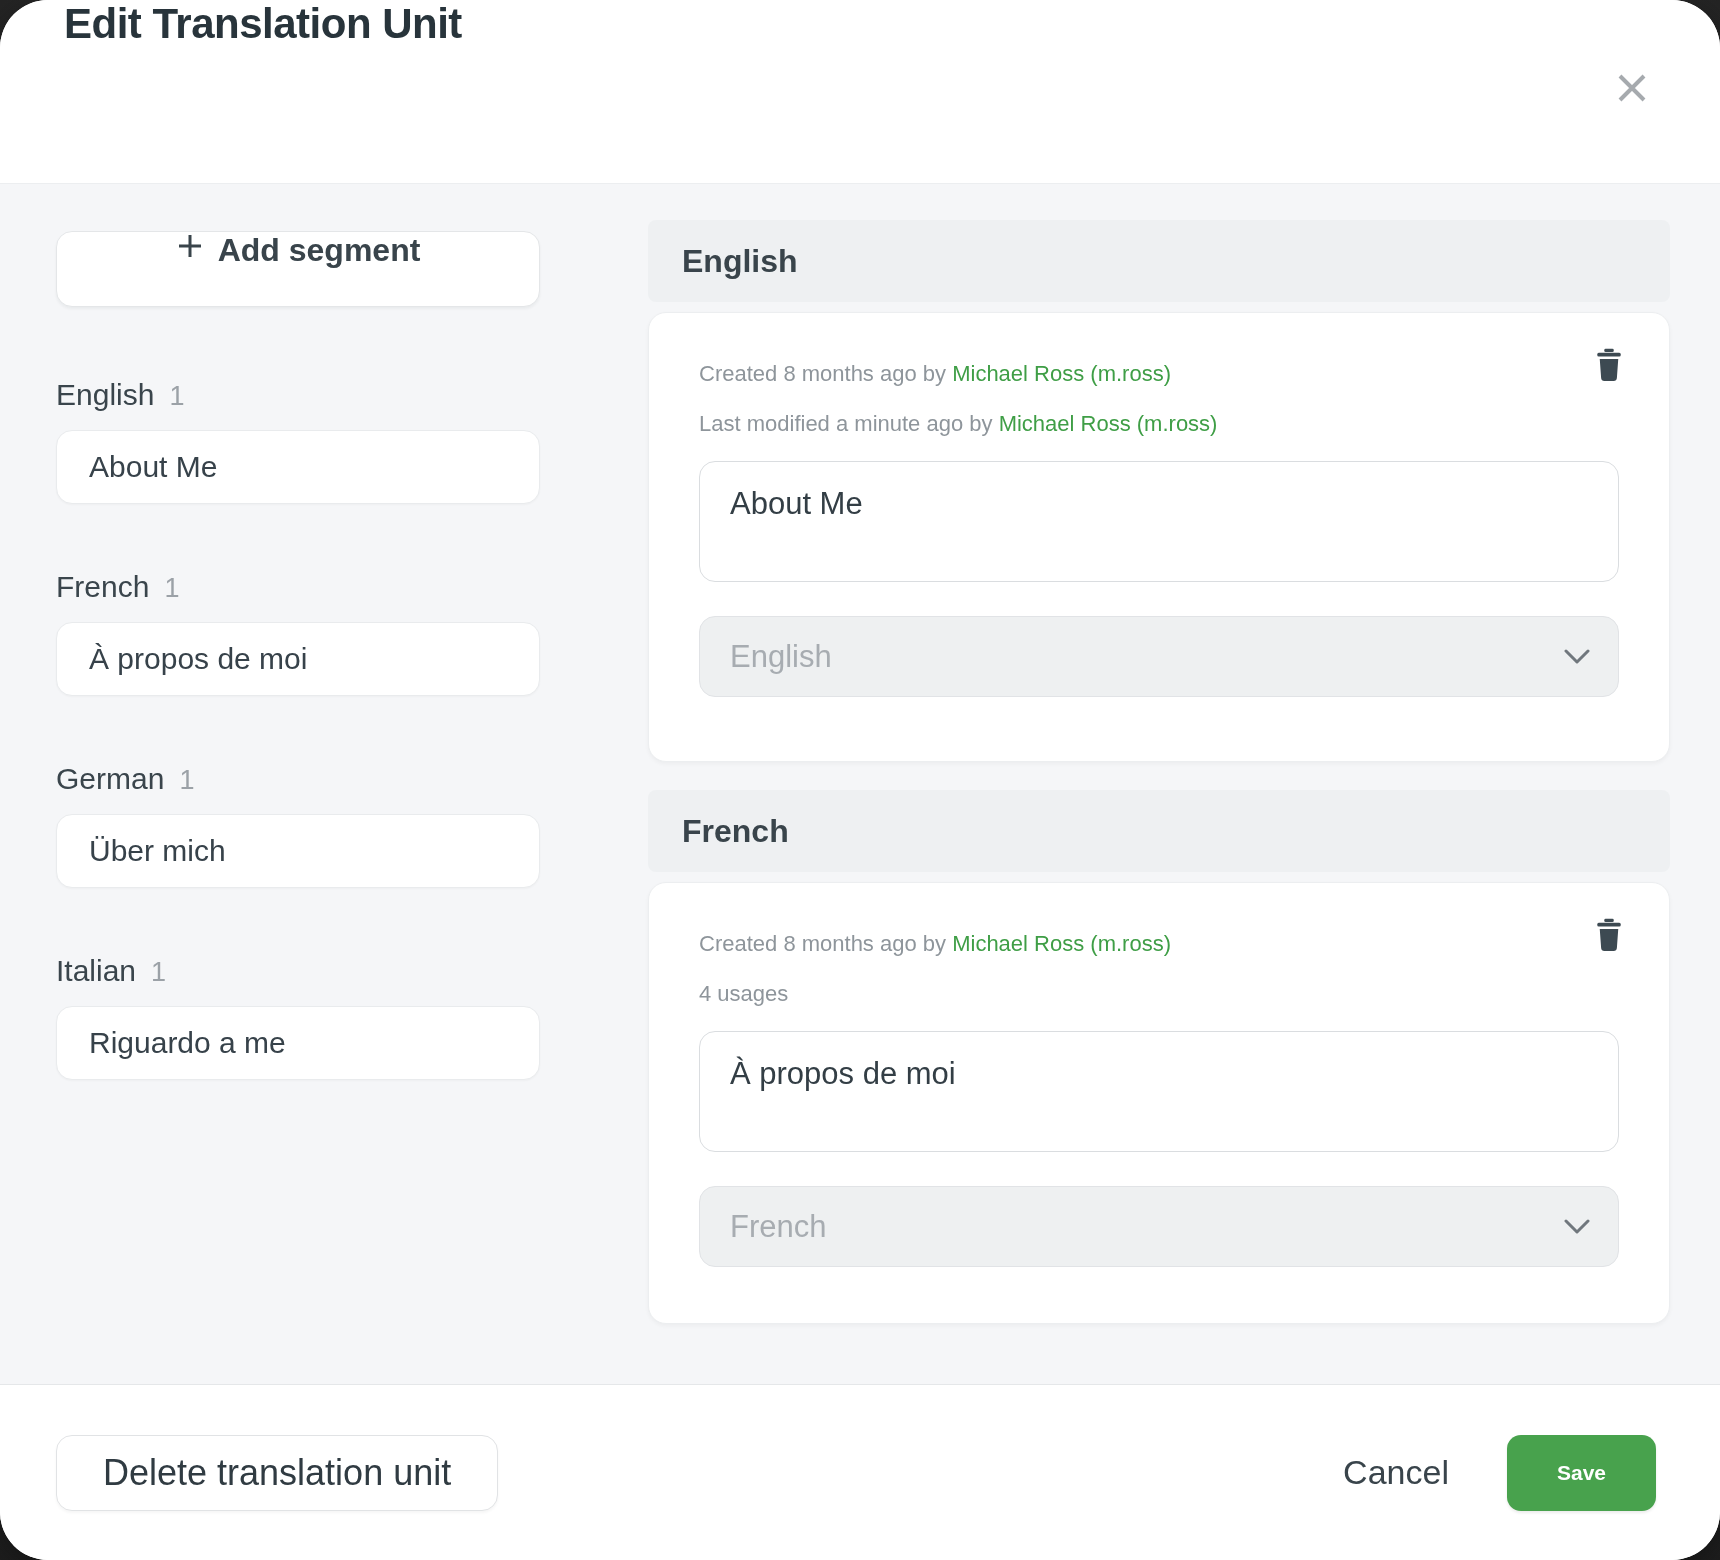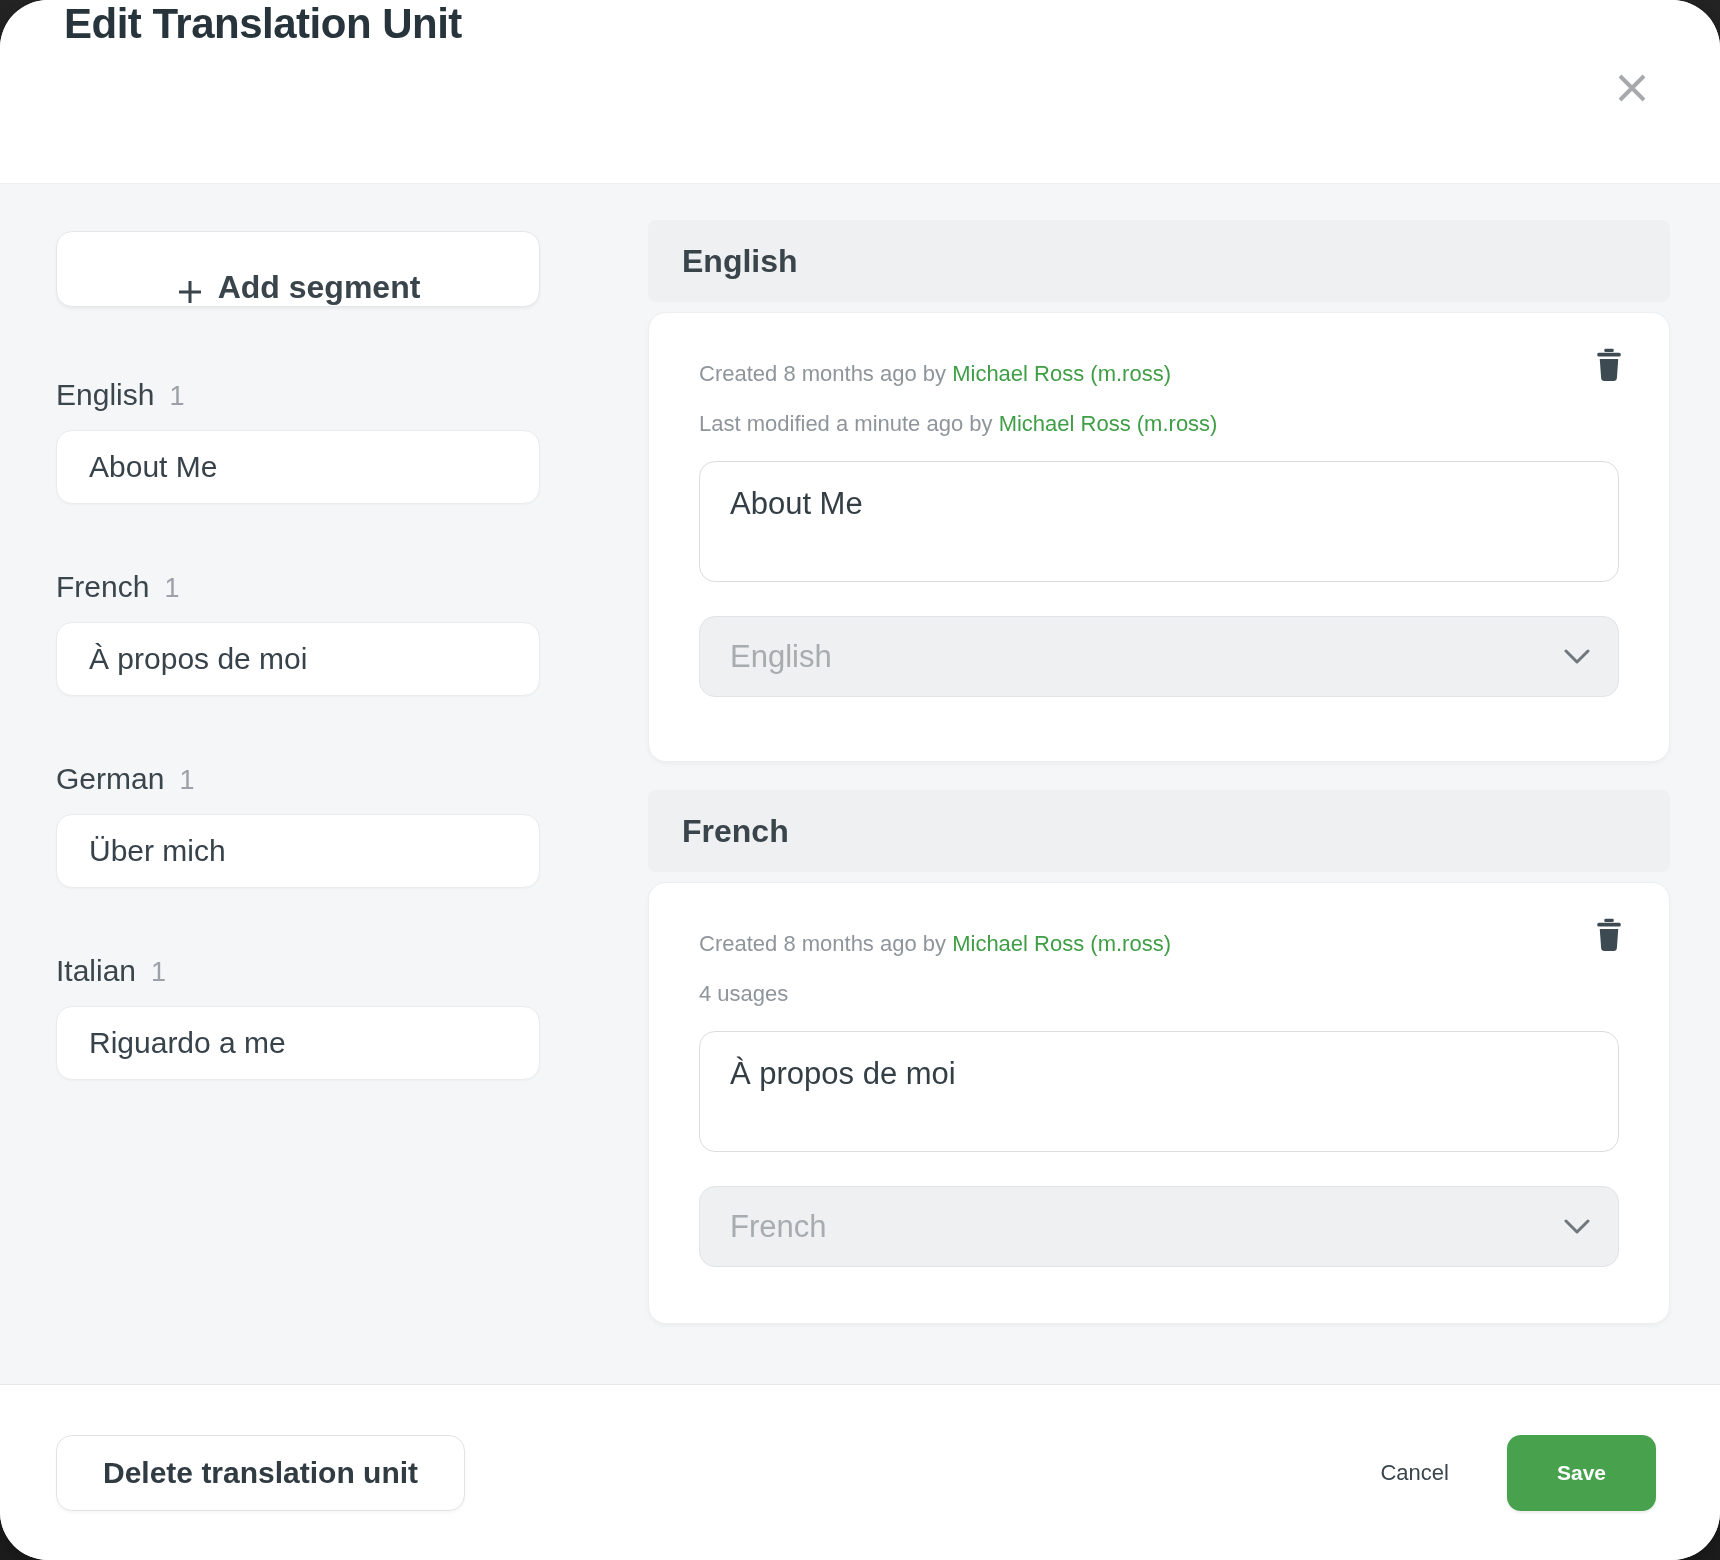--- a/index.html
+++ b/index.html
@@ -44,21 +44,21 @@
   .col-left { width: 484px; flex: 0 0 484px; margin-right: 108px; }
   .col-right { width: 1022px; flex: 0 0 1022px; }
 
   .add-btn {
     margin-top: 47px;
     width: 100%; height: 76px;
     background: #fff;
     border: 1px solid #e4e6e8;
     border-radius: 16px;
     box-shadow: 0 2px 3px rgba(20,30,40,.05);
-    display: flex; align-items: flex-end; justify-content: center; gap: 14px;
+    display: flex; align-items: flex-start; justify-content: center; gap: 14px;
     font-family: inherit; font-size: 32px; font-weight: 600; color: #39444b;
     cursor: pointer;
   }
   .seg-item { margin-top: 65px; }
   .seg-item.first { margin-top: 70px; }
   .seg-label { display: flex; align-items: baseline; gap: 15px; line-height: 36px; margin-bottom: 16px; }
   .seg-lang { font-size: 30px; color: #3a454c; }
   .seg-count { font-size: 27px; color: #9ba1a7; }
   .seg-card {
     height: 74px; background: #fff;
@@ -124,27 +124,27 @@
     background: #fff;
     border-top: 1px solid #e5e7e9;
     display: flex; align-items: center;
     padding: 0 64px 0 56px;
   }
   .delete-btn {
     height: 76px; padding: 0 46px;
     background: #fff;
     border: 1px solid #e1e3e5; border-radius: 16px;
     box-shadow: 0 2px 3px rgba(0,0,0,.04);
-    font-family: inherit; font-size: 30px; font-weight: 700; color: #303b42;
+    font-family: inherit; font-size: 36px; font-weight: 400; color: #303b42;
     cursor: pointer;
   }
   .footer-spacer { flex: 1; }
   .cancel-btn {
     background: none; border: none; cursor: pointer;
-    font-family: inherit; font-size: 22px; font-weight: 500; color: #39444b;
+    font-family: inherit; font-size: 34px; font-weight: 500; color: #39444b;
     margin-right: 58px;
   }
   .save-btn {
     height: 76px; padding: 0 50px;
     background: var(--save-green, #48a24d);
     border: none; border-radius: 14px;
     font-family: inherit; font-size: 21px; font-weight: 600; color: #fff;
     cursor: pointer;
     box-shadow: 0 2px 3px rgba(0,0,0,.08);
   }

